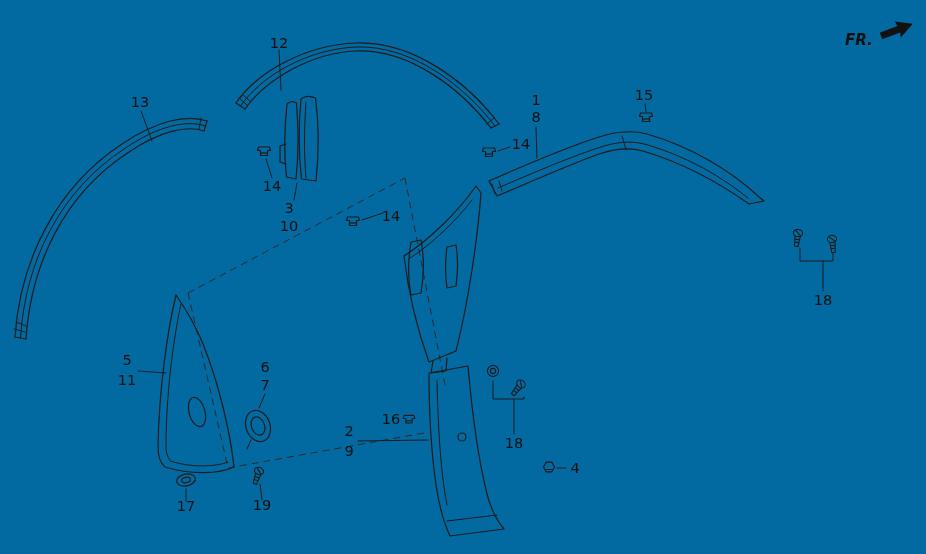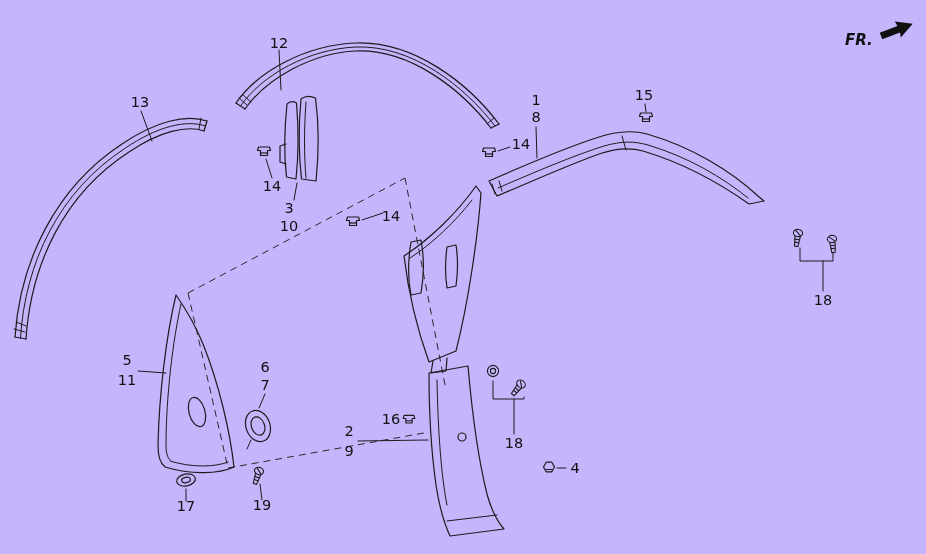--- a/index.html
+++ b/index.html
@@ -1,17 +1,17 @@
 <!DOCTYPE html>
 <html><head>
 <meta charset="utf-8">
 <title>Pillar Trim Parts Diagram</title>
 <style>
   html,body { margin:0; padding:0; background:#ffffff; }
-  .stage { position:relative; width:926px; height:554px; background:#c4b5fd; overflow:hidden;
+  .stage { position:relative; width:926px; height:554px; background:#0369a1; overflow:hidden;
            font-family:"DejaVu Sans", sans-serif; }
   svg { position:absolute; left:0; top:0; }
   .ln   { fill:none; stroke:#1c1c1c; stroke-width:1.2; stroke-linecap:round; stroke-linejoin:round; }
   .thin { fill:none; stroke:#1c1c1c; stroke-width:1; stroke-linecap:round; }
   .dash { fill:none; stroke:#2a2a2a; stroke-width:1; stroke-dasharray:7 5; }
   .lbl  { font:14.5px "DejaVu Sans", sans-serif; fill:#111; text-anchor:middle; }
   .fr   { font:italic bold 15px "DejaVu Sans", sans-serif; fill:#111; }
   .solid{ fill:#111; stroke:none; }
 </style>
 </head>

